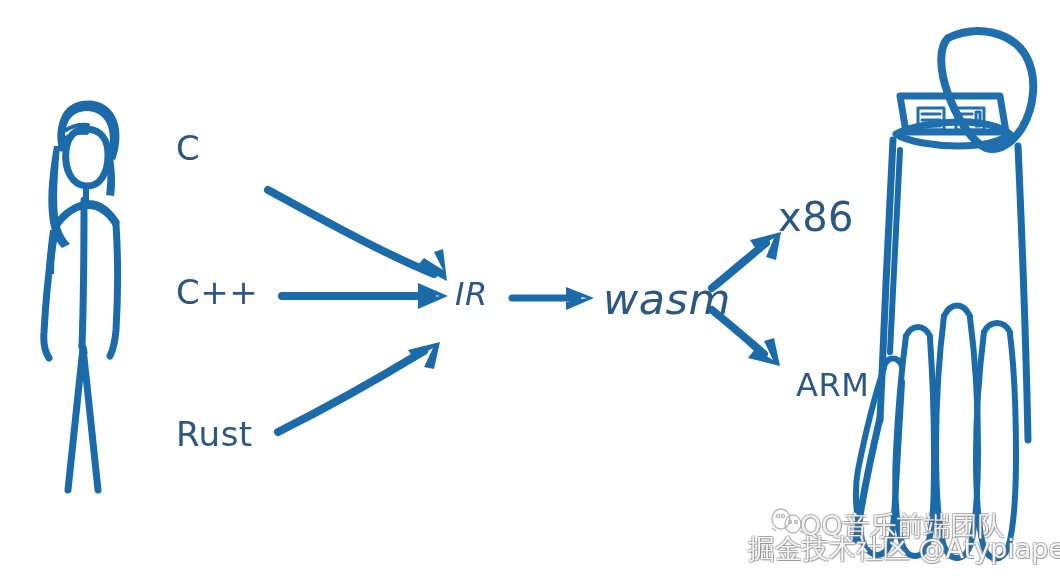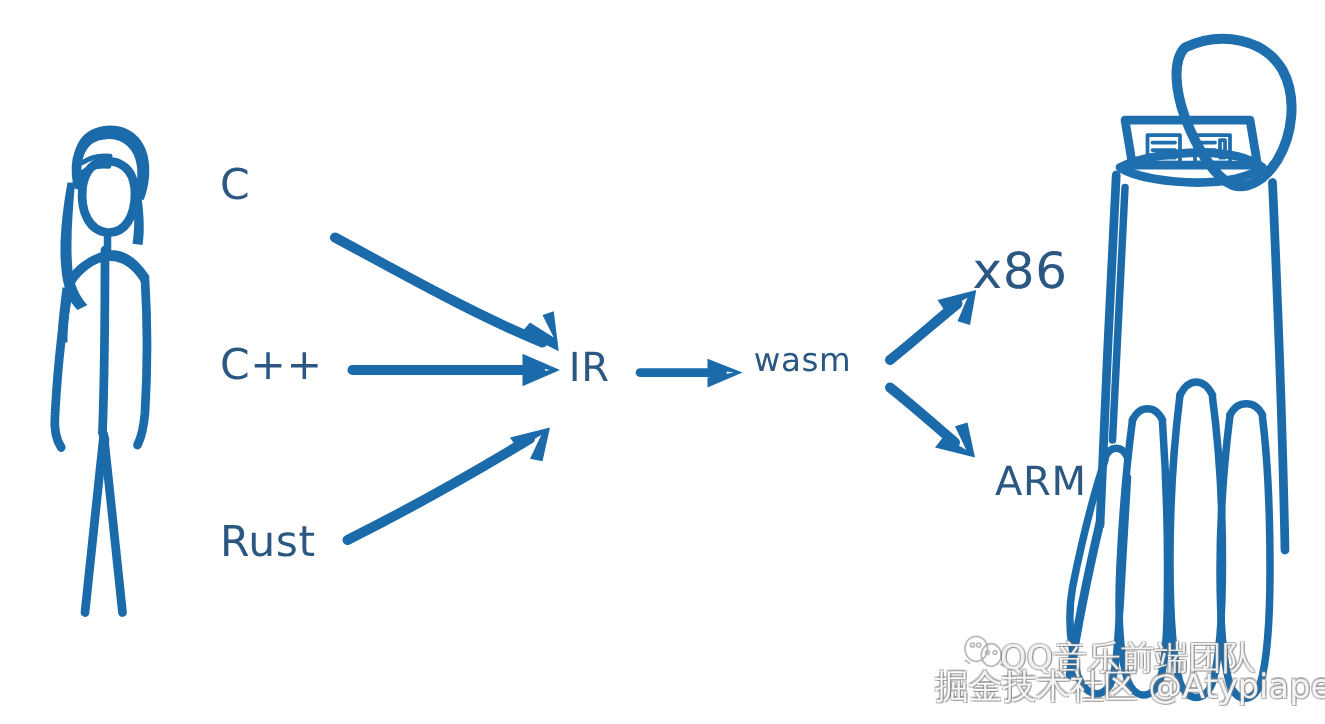--- a/index.html
+++ b/index.html
@@ -26,22 +26,22 @@
     color: #2b5882;
     font-family: "DejaVu Sans", sans-serif;
     font-weight: 400;
     letter-spacing: 0.5px;
     white-space: nowrap;
     user-select: none;
   }
   #lbl-c      { left: 176px; top: 128px; font-size: 34px; }
   #lbl-cpp    { left: 176px; top: 272px; font-size: 34px; }
   #lbl-rust   { left: 176px; top: 414px; font-size: 34px; text-align: center; }
-  #lbl-ir     { left: 455px; top: 275px; font-size: 32px; }
-  #lbl-wasm   { left: 603px; top: 274px; font-size: 26px; }
+  #lbl-ir     { left: 455px; top: 275px; font-size: 32px; font-style: italic; }
+  #lbl-wasm   { left: 603px; top: 274px; font-size: 43px; font-style: italic; }
   #lbl-x86    { left: 778px; top: 194px; font-size: 40px; }
   #lbl-arm    { left: 776px; top: 366px; font-size: 32px; margin-left: 20px; }
 
   
   .wm {
     position: absolute;
     white-space: nowrap;
     user-select: none;
     font-family: "DejaVu Sans", sans-serif;
     font-weight: 400;

